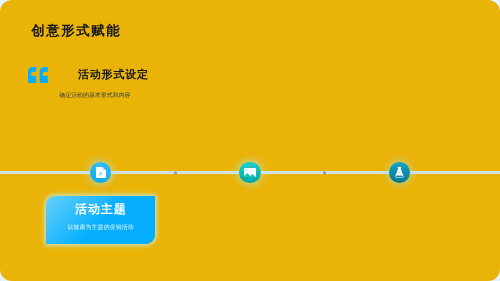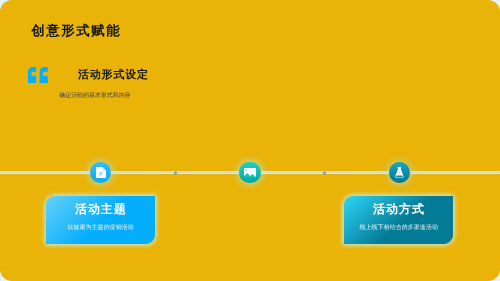--- a/index.html
+++ b/index.html
@@ -82,18 +82,14 @@
       <circle cx="44" cy="55" r="4.2" fill="#0d8fae"></circle>
     </svg>
   </div>
 
   <div class="card" style="left:45.9px;top:196px;width:109.4px;background:linear-gradient(135deg,#67d1fa 0%,#05aefd 52%)">
     <div class="card-title">活动主题</div>
     <div class="card-desc">以健康为主题的促销活动</div>
   </div>
 
 
-  <div class="card" style="left:344.4px;top:196px;width:108.5px;background:linear-gradient(139deg,#2ed6f9 0%,#047b96 54%)">
-    <div class="card-title">活动方式</div>
-    <div class="card-desc">线上线下相结合的多渠道活动</div>
-  </div>
 
 </div>
 
 </body></html>

